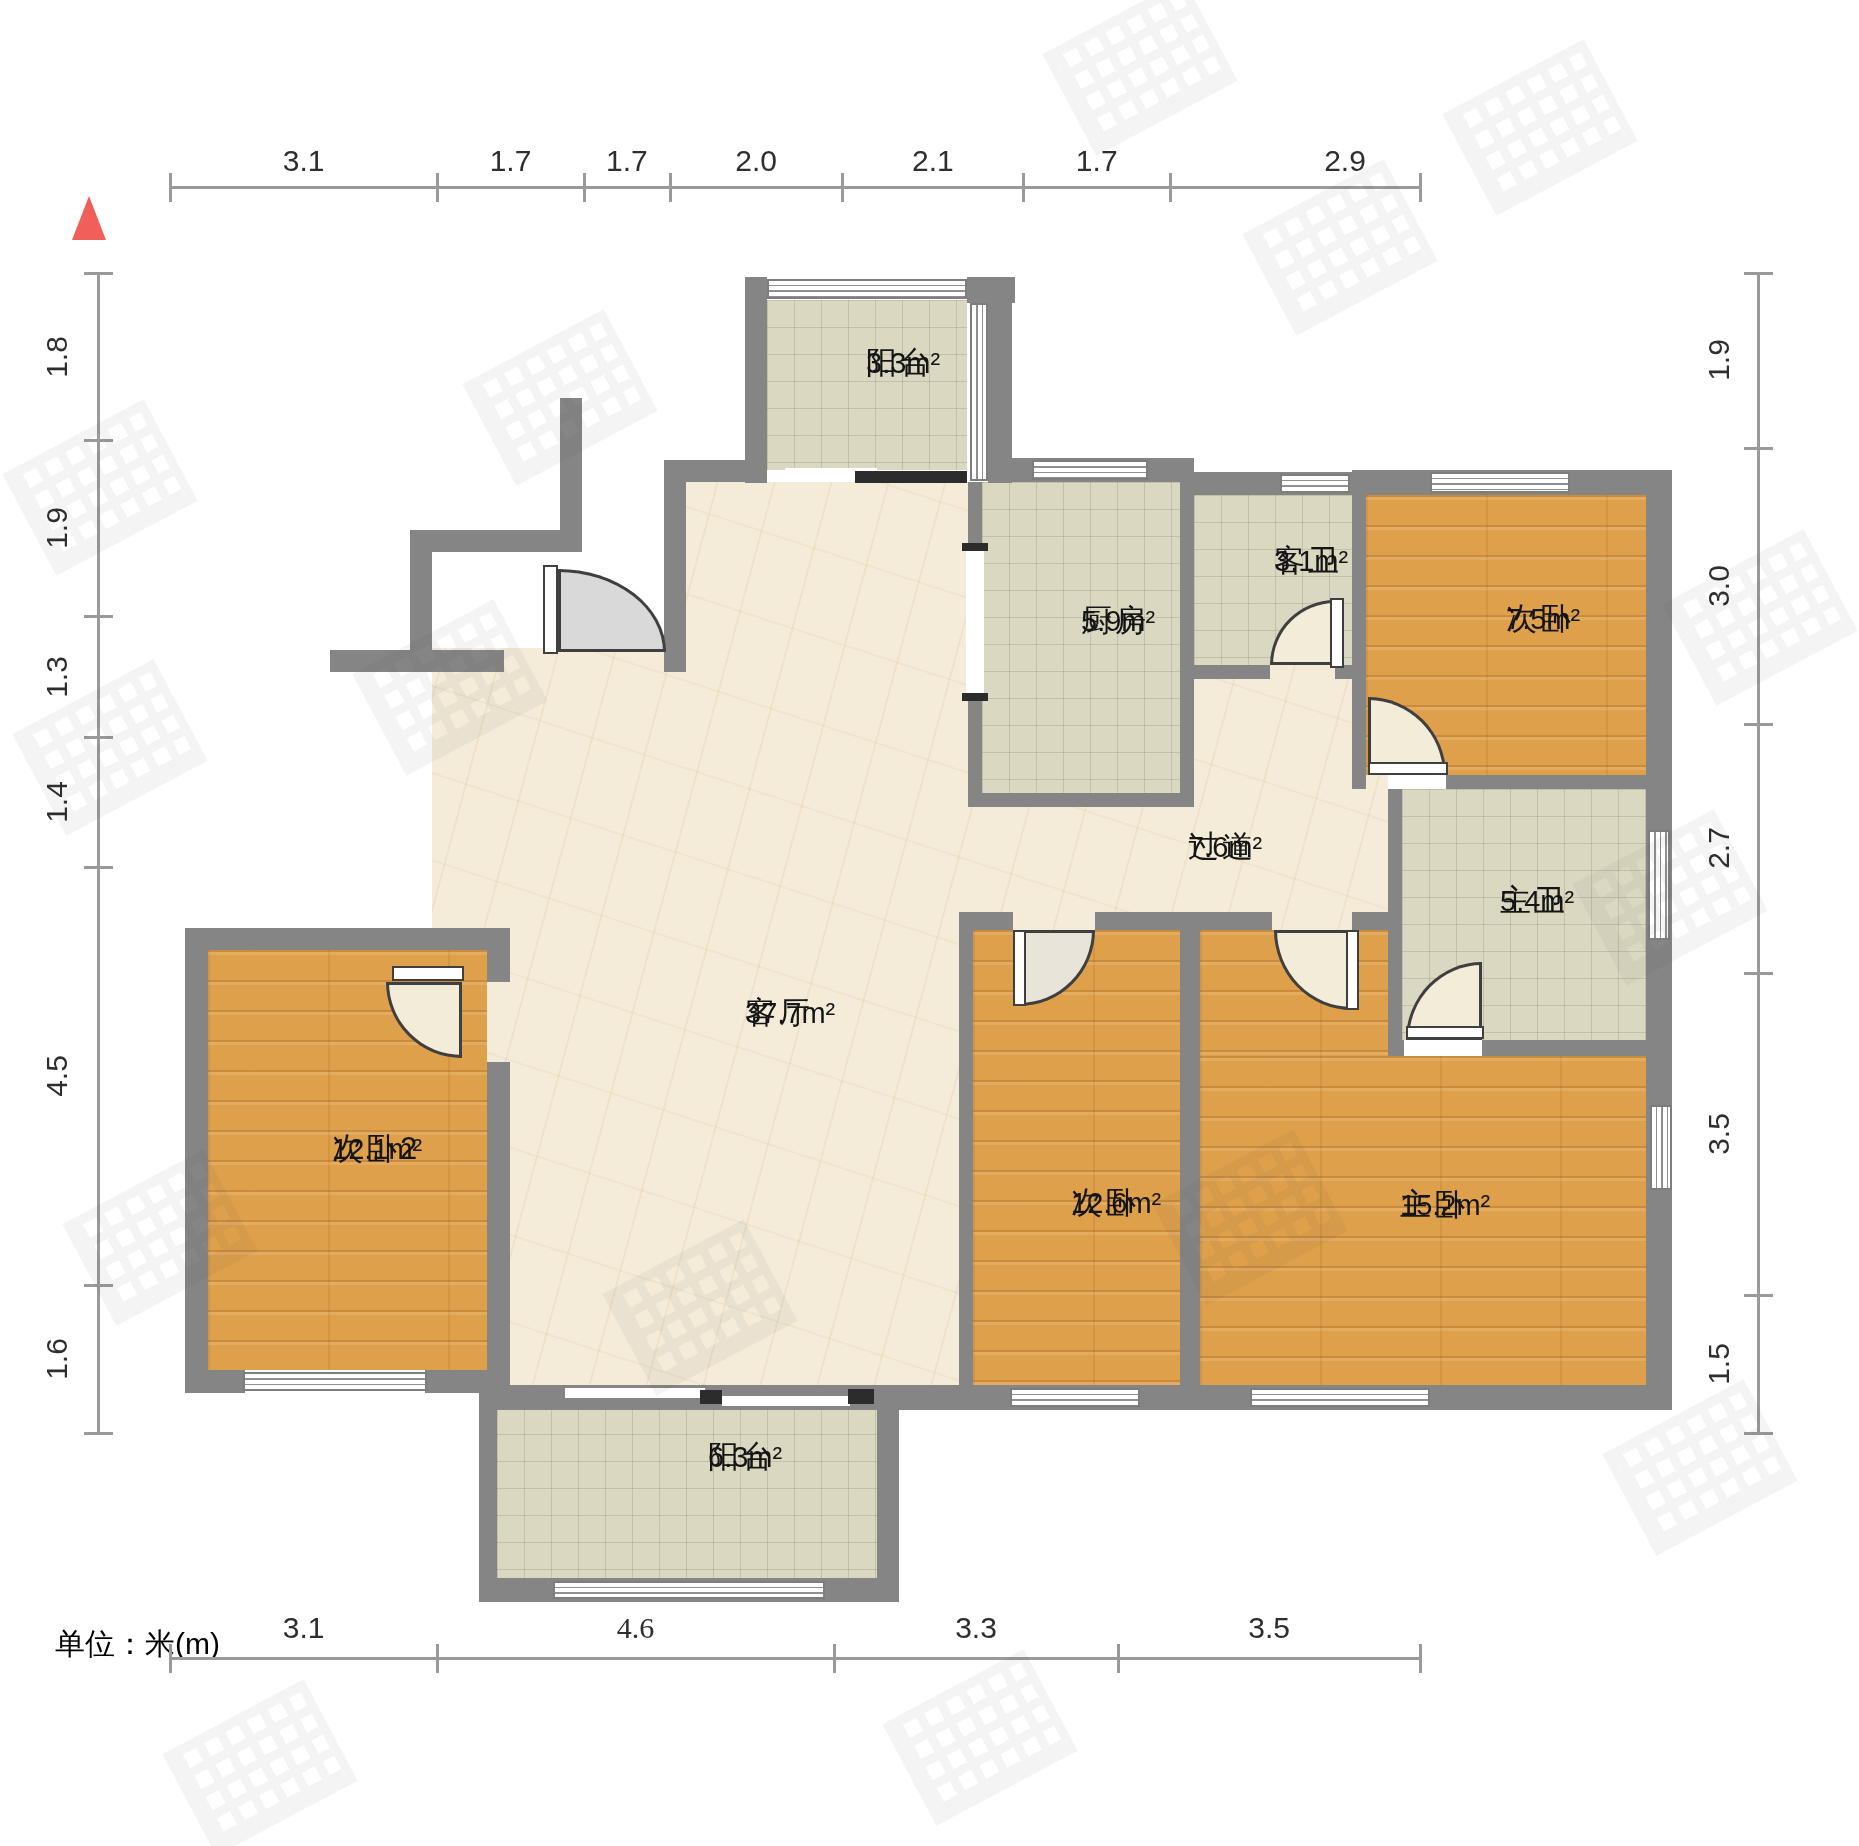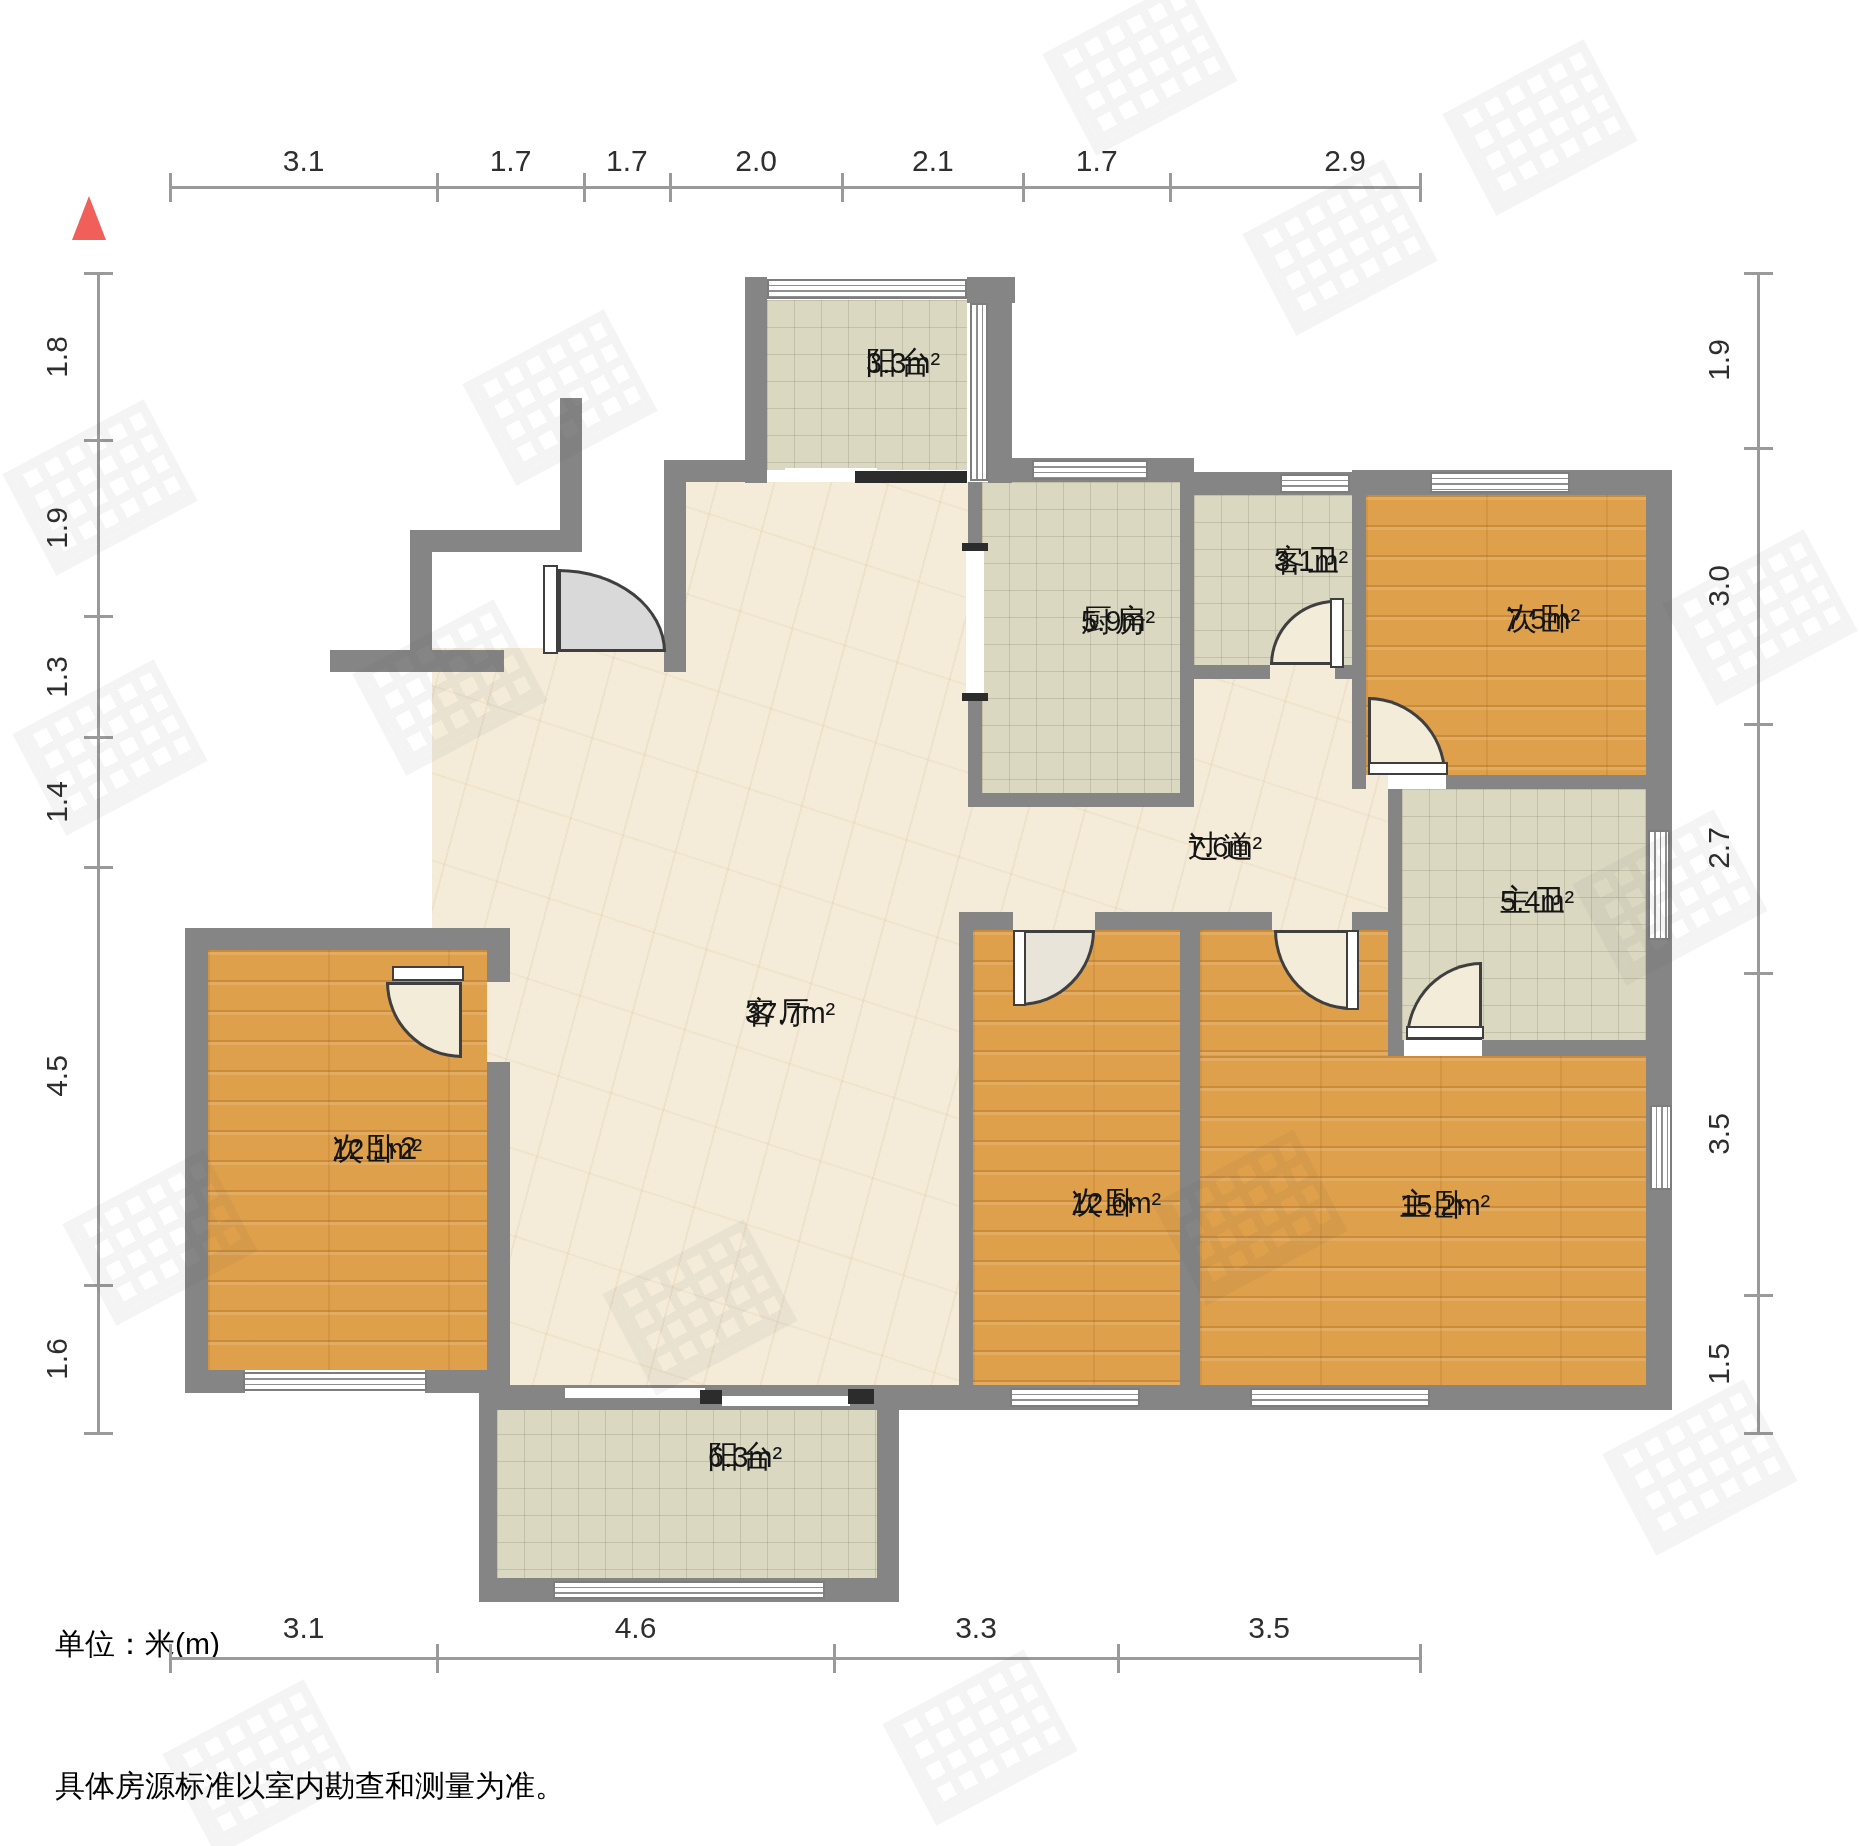--- a/index.html
+++ b/index.html
@@ -34,21 +34,20 @@
       background-image:repeating-linear-gradient(0deg,#444 0 9px,transparent 9px 24px),
                        repeating-linear-gradient(90deg,#444 0 9px,transparent 9px 24px);
       border:9px solid #444;}
 </style>
 </head>
 <body>
 
 <div id="canvas">
   <div class="north" style="left:72px;top:196px;border-bottom:44px solid #f15f5a;"></div>
   <div class="note" style="left:55px;top:1624px;">单位：米(m)</div>
-  <div class="note" style="left:55px;top:1766px;">具体房源标准以室内勘查和测量为准。</div>
 <div class="marble" style="left: 432px; top: 482px; width: 956px; height: 903px;"></div>
     <div class="cover" style="left: 410px; top: 448px; width: 254px; height: 200px;"></div>
     <div class="tile" style="left: 767px; top: 300px; width: 200px; height: 170px;"></div>
     <div class="tile" style="left: 982px; top: 482px; width: 198px; height: 311px;"></div>
     <div class="tile" style="left: 1194px; top: 495px; width: 158px; height: 170px;"></div>
     <div class="wood" style="left: 1366px; top: 495px; width: 280px; height: 280px;"></div>
     <div class="tile" style="left: 1402px; top: 789px; width: 244px; height: 251px;"></div>
     <div class="wood" style="left: 208px; top: 950px; width: 279px; height: 420px;"></div>
     <div class="wood" style="left: 973px; top: 930px; width: 207px; height: 455px;"></div>
     <div class="wood" style="left: 1200px; top: 930px; width: 188px; height: 126px;"></div>
@@ -186,21 +185,21 @@
     <div class="dim-label" style="left: 932.931px; top: 144px; transform: translateX(-50%);">2.1</div>
     <div class="dim-tick" style="left: 1022.45px; top: 173px; width: 3px; height: 29px;"></div>
     <div class="dim-label" style="left: 1096.72px; top: 144px; transform: translateX(-50%);">1.7</div>
     <div class="dim-tick" style="left: 1169px; top: 173px; width: 3px; height: 29px;"></div>
     <div class="dim-tick" style="left: 1419px; top: 173px; width: 3px; height: 29px;"></div>
     <div class="dim-label" style="left: 1345px; top: 144px; transform: translateX(-50%);">2.9</div>
     <div class="dim-line" style="left: 170px; top: 1657px; width: 1250px; height: 3px;"></div>
     <div class="dim-tick" style="left: 169px; top: 1644px; width: 3px; height: 29px;"></div>
     <div class="dim-label" style="left: 303.621px; top: 1611px; transform: translateX(-50%);">3.1</div>
     <div class="dim-tick" style="left: 436.241px; top: 1644px; width: 3px; height: 29px;"></div>
-    <div class="dim-label" style="left: 635.517px; top: 1611px; transform: translateX(-50%);">4.6</div>
+    <div class="dim-label" style="left: 635.517px; top: 1611px; transform: translateX(-50%); font-family: Liberation Serif, serif;">4.6</div>
     <div class="dim-tick" style="left: 832.793px; top: 1644px; width: 3px; height: 29px;"></div>
     <div class="dim-label" style="left: 976.034px; top: 1611px; transform: translateX(-50%);">3.3</div>
     <div class="dim-tick" style="left: 1117.28px; top: 1644px; width: 3px; height: 29px;"></div>
     <div class="dim-tick" style="left: 1419px; top: 1644px; width: 3px; height: 29px;"></div>
     <div class="dim-label" style="left: 1269.14px; top: 1611px; transform: translateX(-50%);">3.5</div>
     <div class="dim-line" style="left: 97px; top: 273px; width: 3px; height: 1160px;"></div>
     <div class="dim-tick" style="left: 84px; top: 272px; width: 29px; height: 3px;"></div>
     <div class="dim-label" style="left: 57px; top: 356.52px; transform: translate(-50%, -50%) rotate(-90deg);">1.8</div>
     <div class="dim-tick" style="left: 84px; top: 439.04px; width: 29px; height: 3px;"></div>
     <div class="dim-label" style="left: 57px; top: 528.2px; transform: translate(-50%, -50%) rotate(-90deg);">1.9</div>

